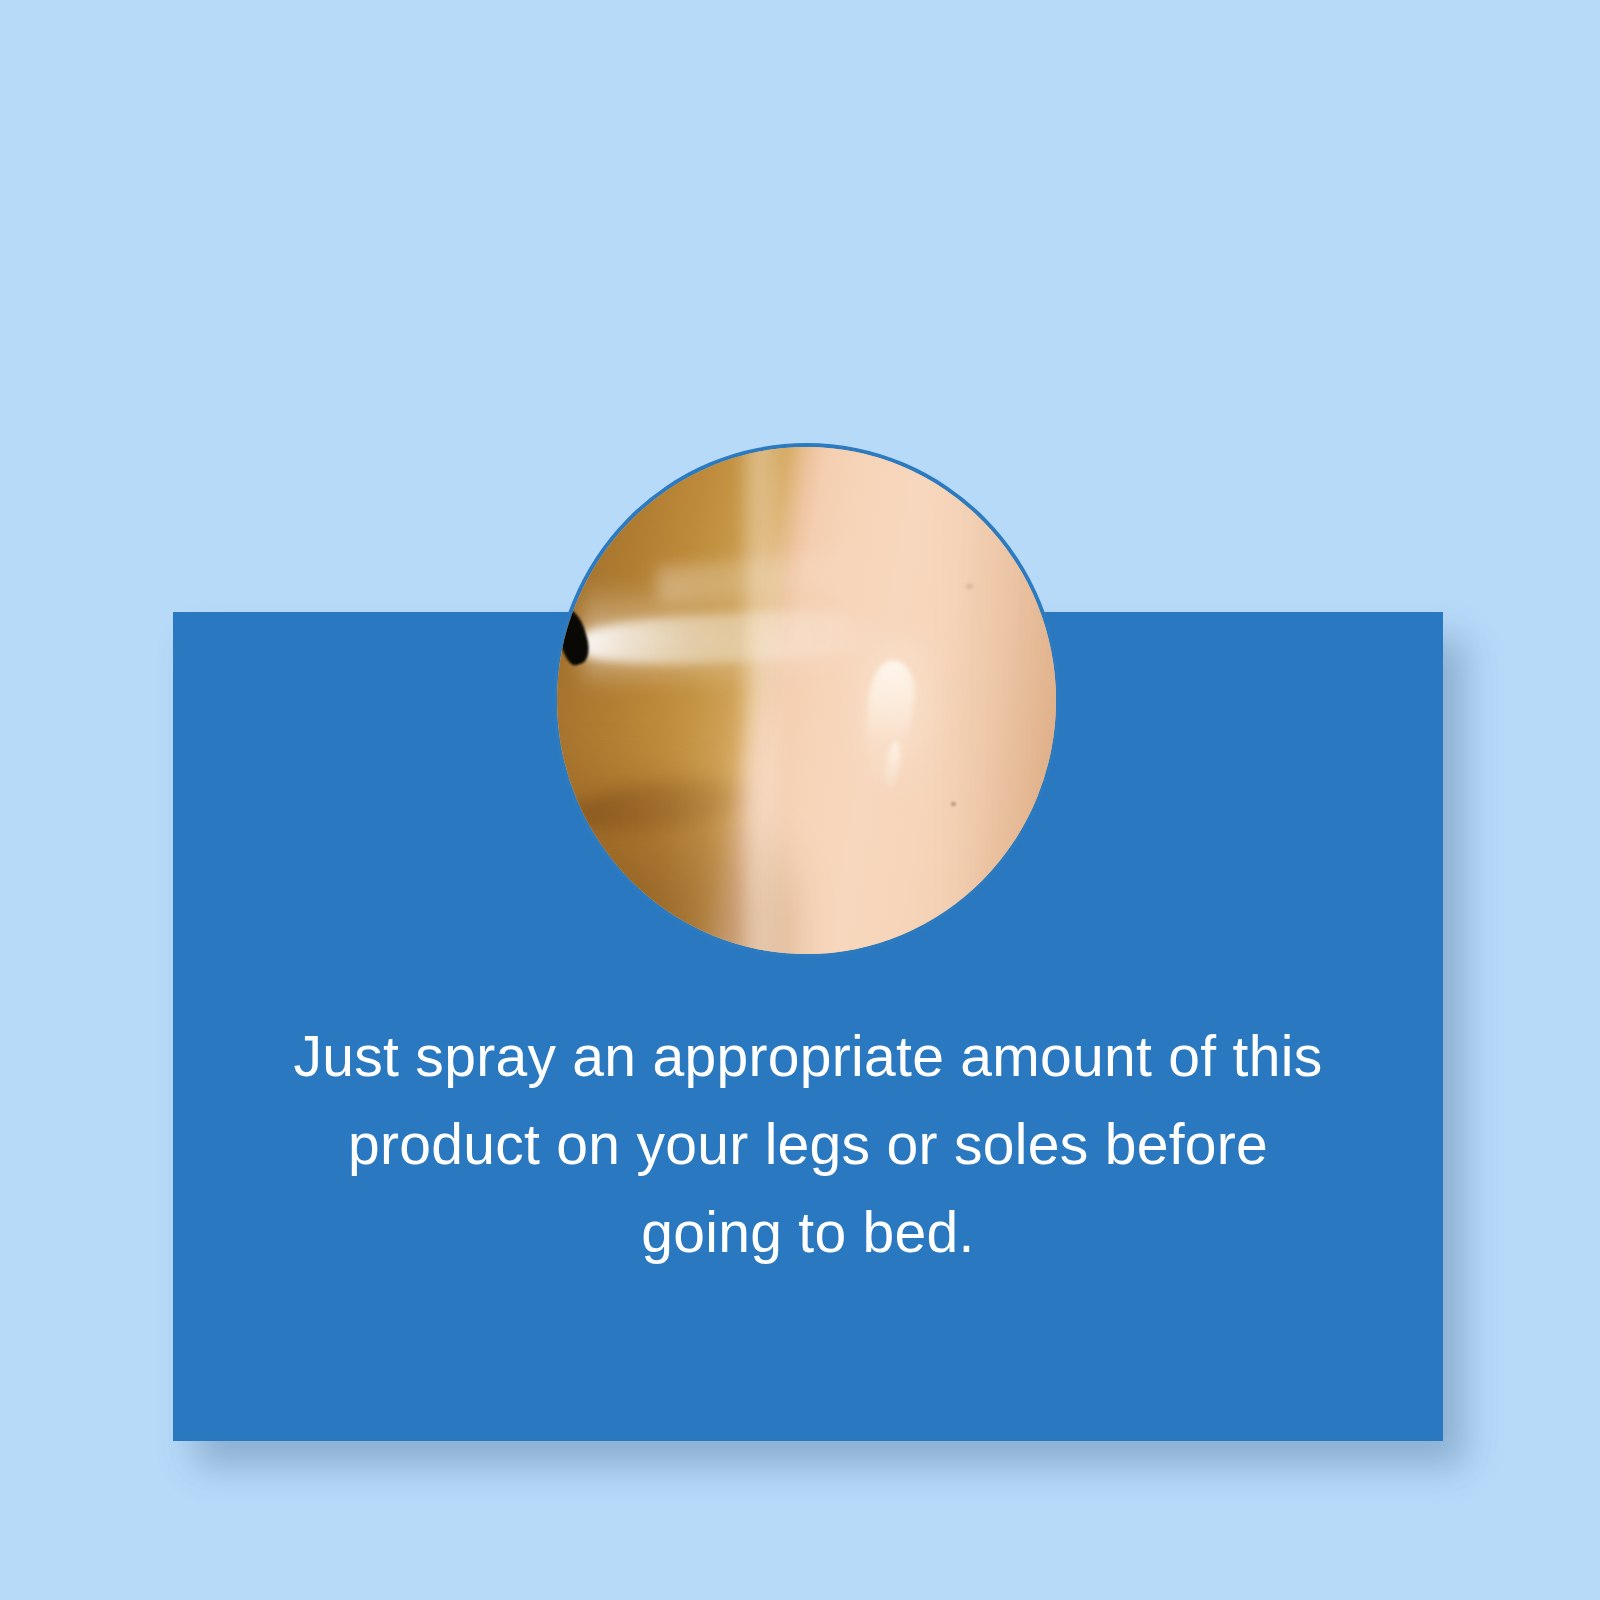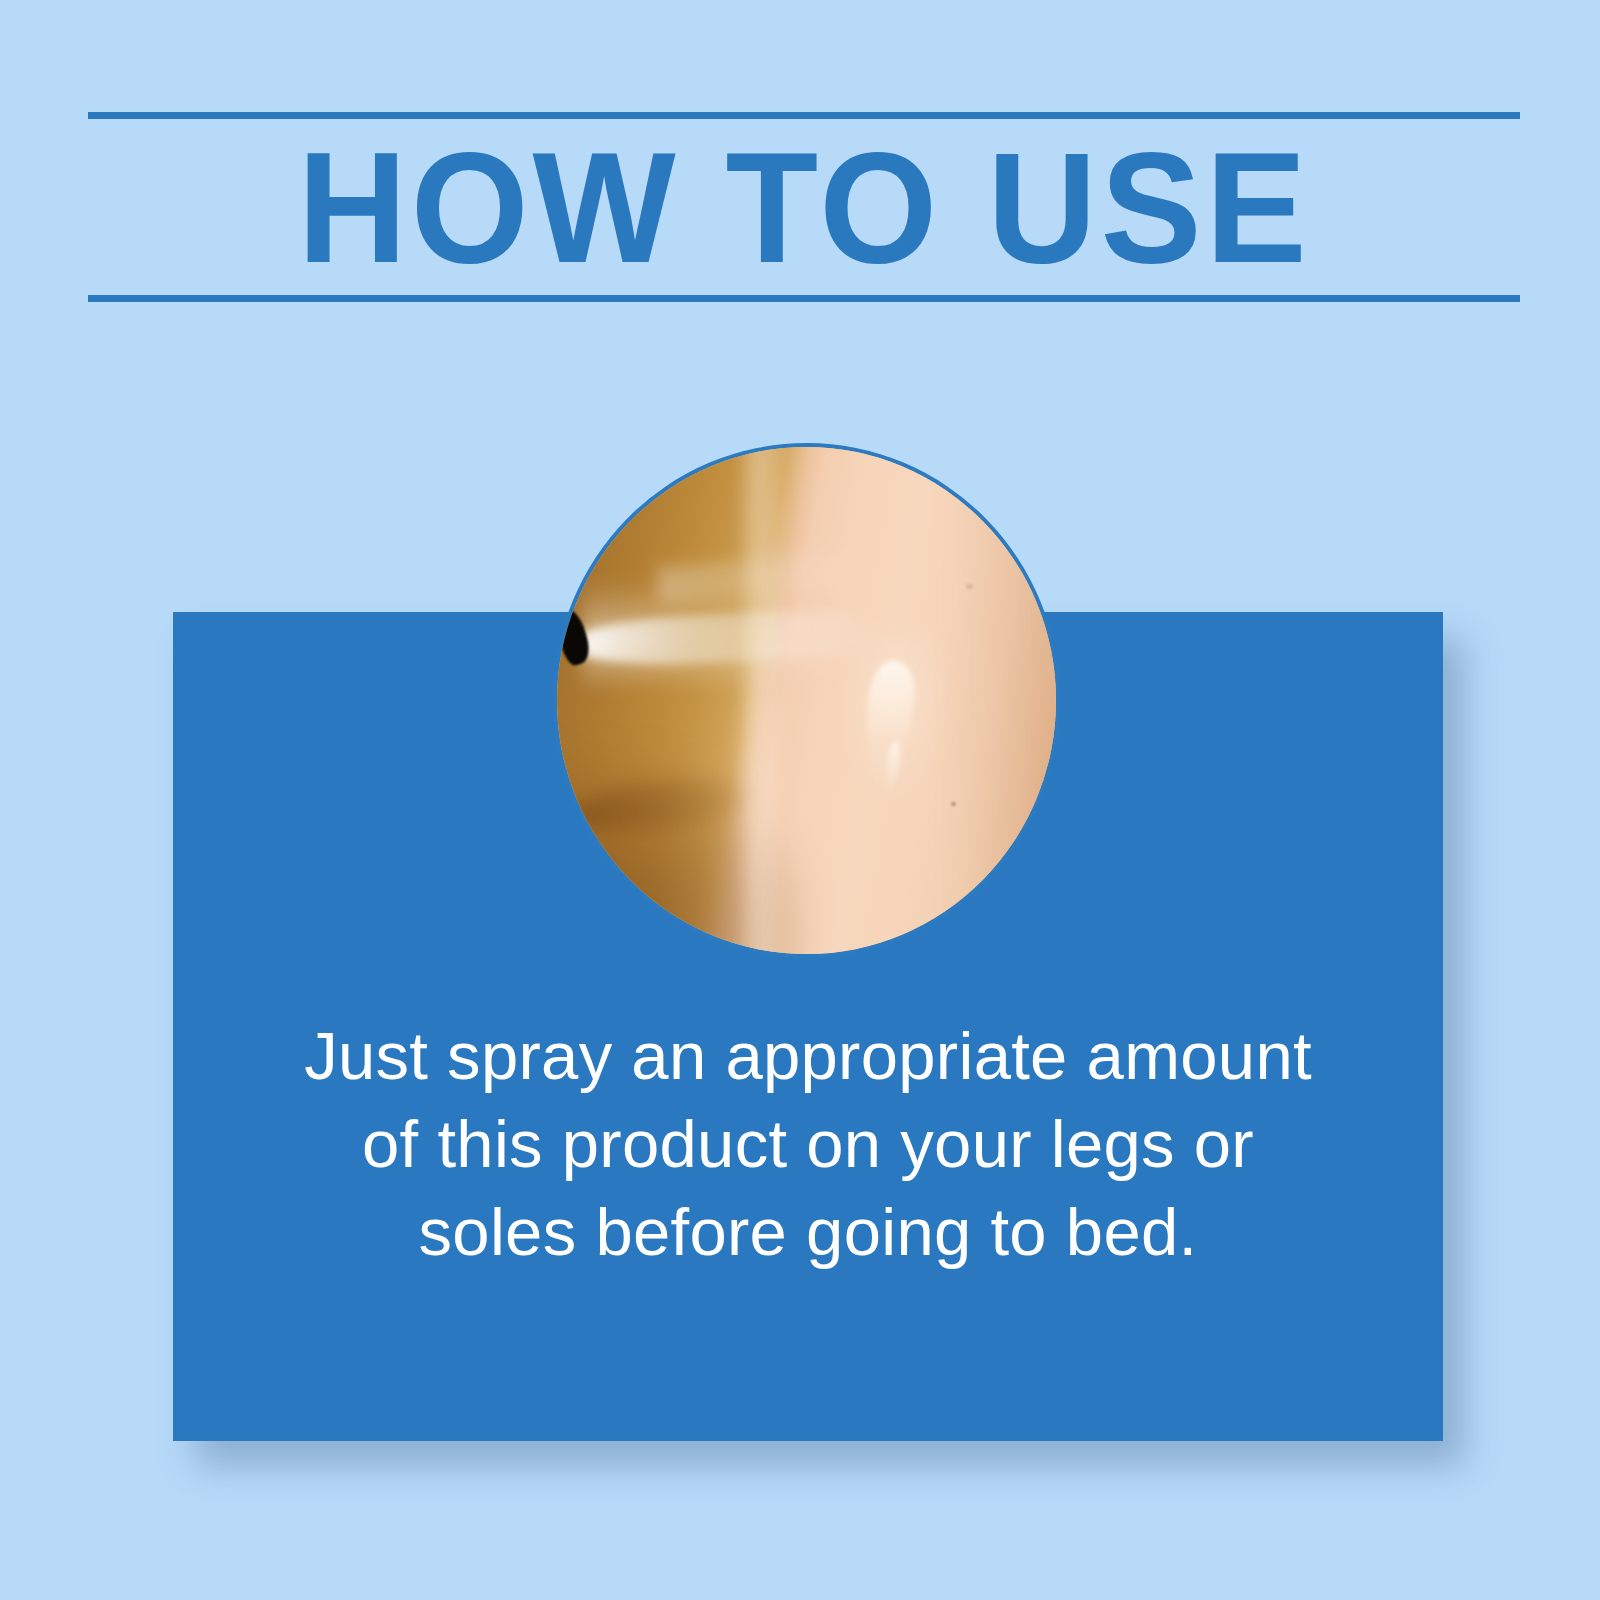--- a/index.html
+++ b/index.html
@@ -70,21 +70,21 @@
 
   .card-text {
     position: absolute;
     left: 110px;
     right: 110px;
     top: 400px;
     text-align: center;
     color: #ffffff;
     font-family: "Liberation Sans", sans-serif;
     font-weight: normal;
-    font-size: 67px;
+    font-size: 57px;
     line-height: 88px;
     letter-spacing: 0.3px;
   }
 
   
   .photo-circle {
     position: absolute;
     left: 553px;
     top: 443px;
     width: 507px;
@@ -279,25 +279,20 @@
     background: rgba(196, 150, 120, 0.45);
     border-radius: 50%;
     filter: blur(1.4px);
   }
 </style>
 </head>
 <body>
 
 <div class="poster">
 
-  <div class="header-block">
-    <div class="rule rule-top"></div>
-    <div class="page-title">HOW TO USE</div>
-    <div class="rule rule-bottom"></div>
-  </div>
 
   <div class="card">
     <div class="card-text">Just spray an appropriate amount of this product on your legs or soles before going to bed.</div>
   </div>
 
   <div class="photo-circle">
     <div class="skin-base"></div>
     <div class="skin-shadow-bottom"></div>
     <div class="skin-crease"></div>
     <div class="leg-edge-hi"></div>

